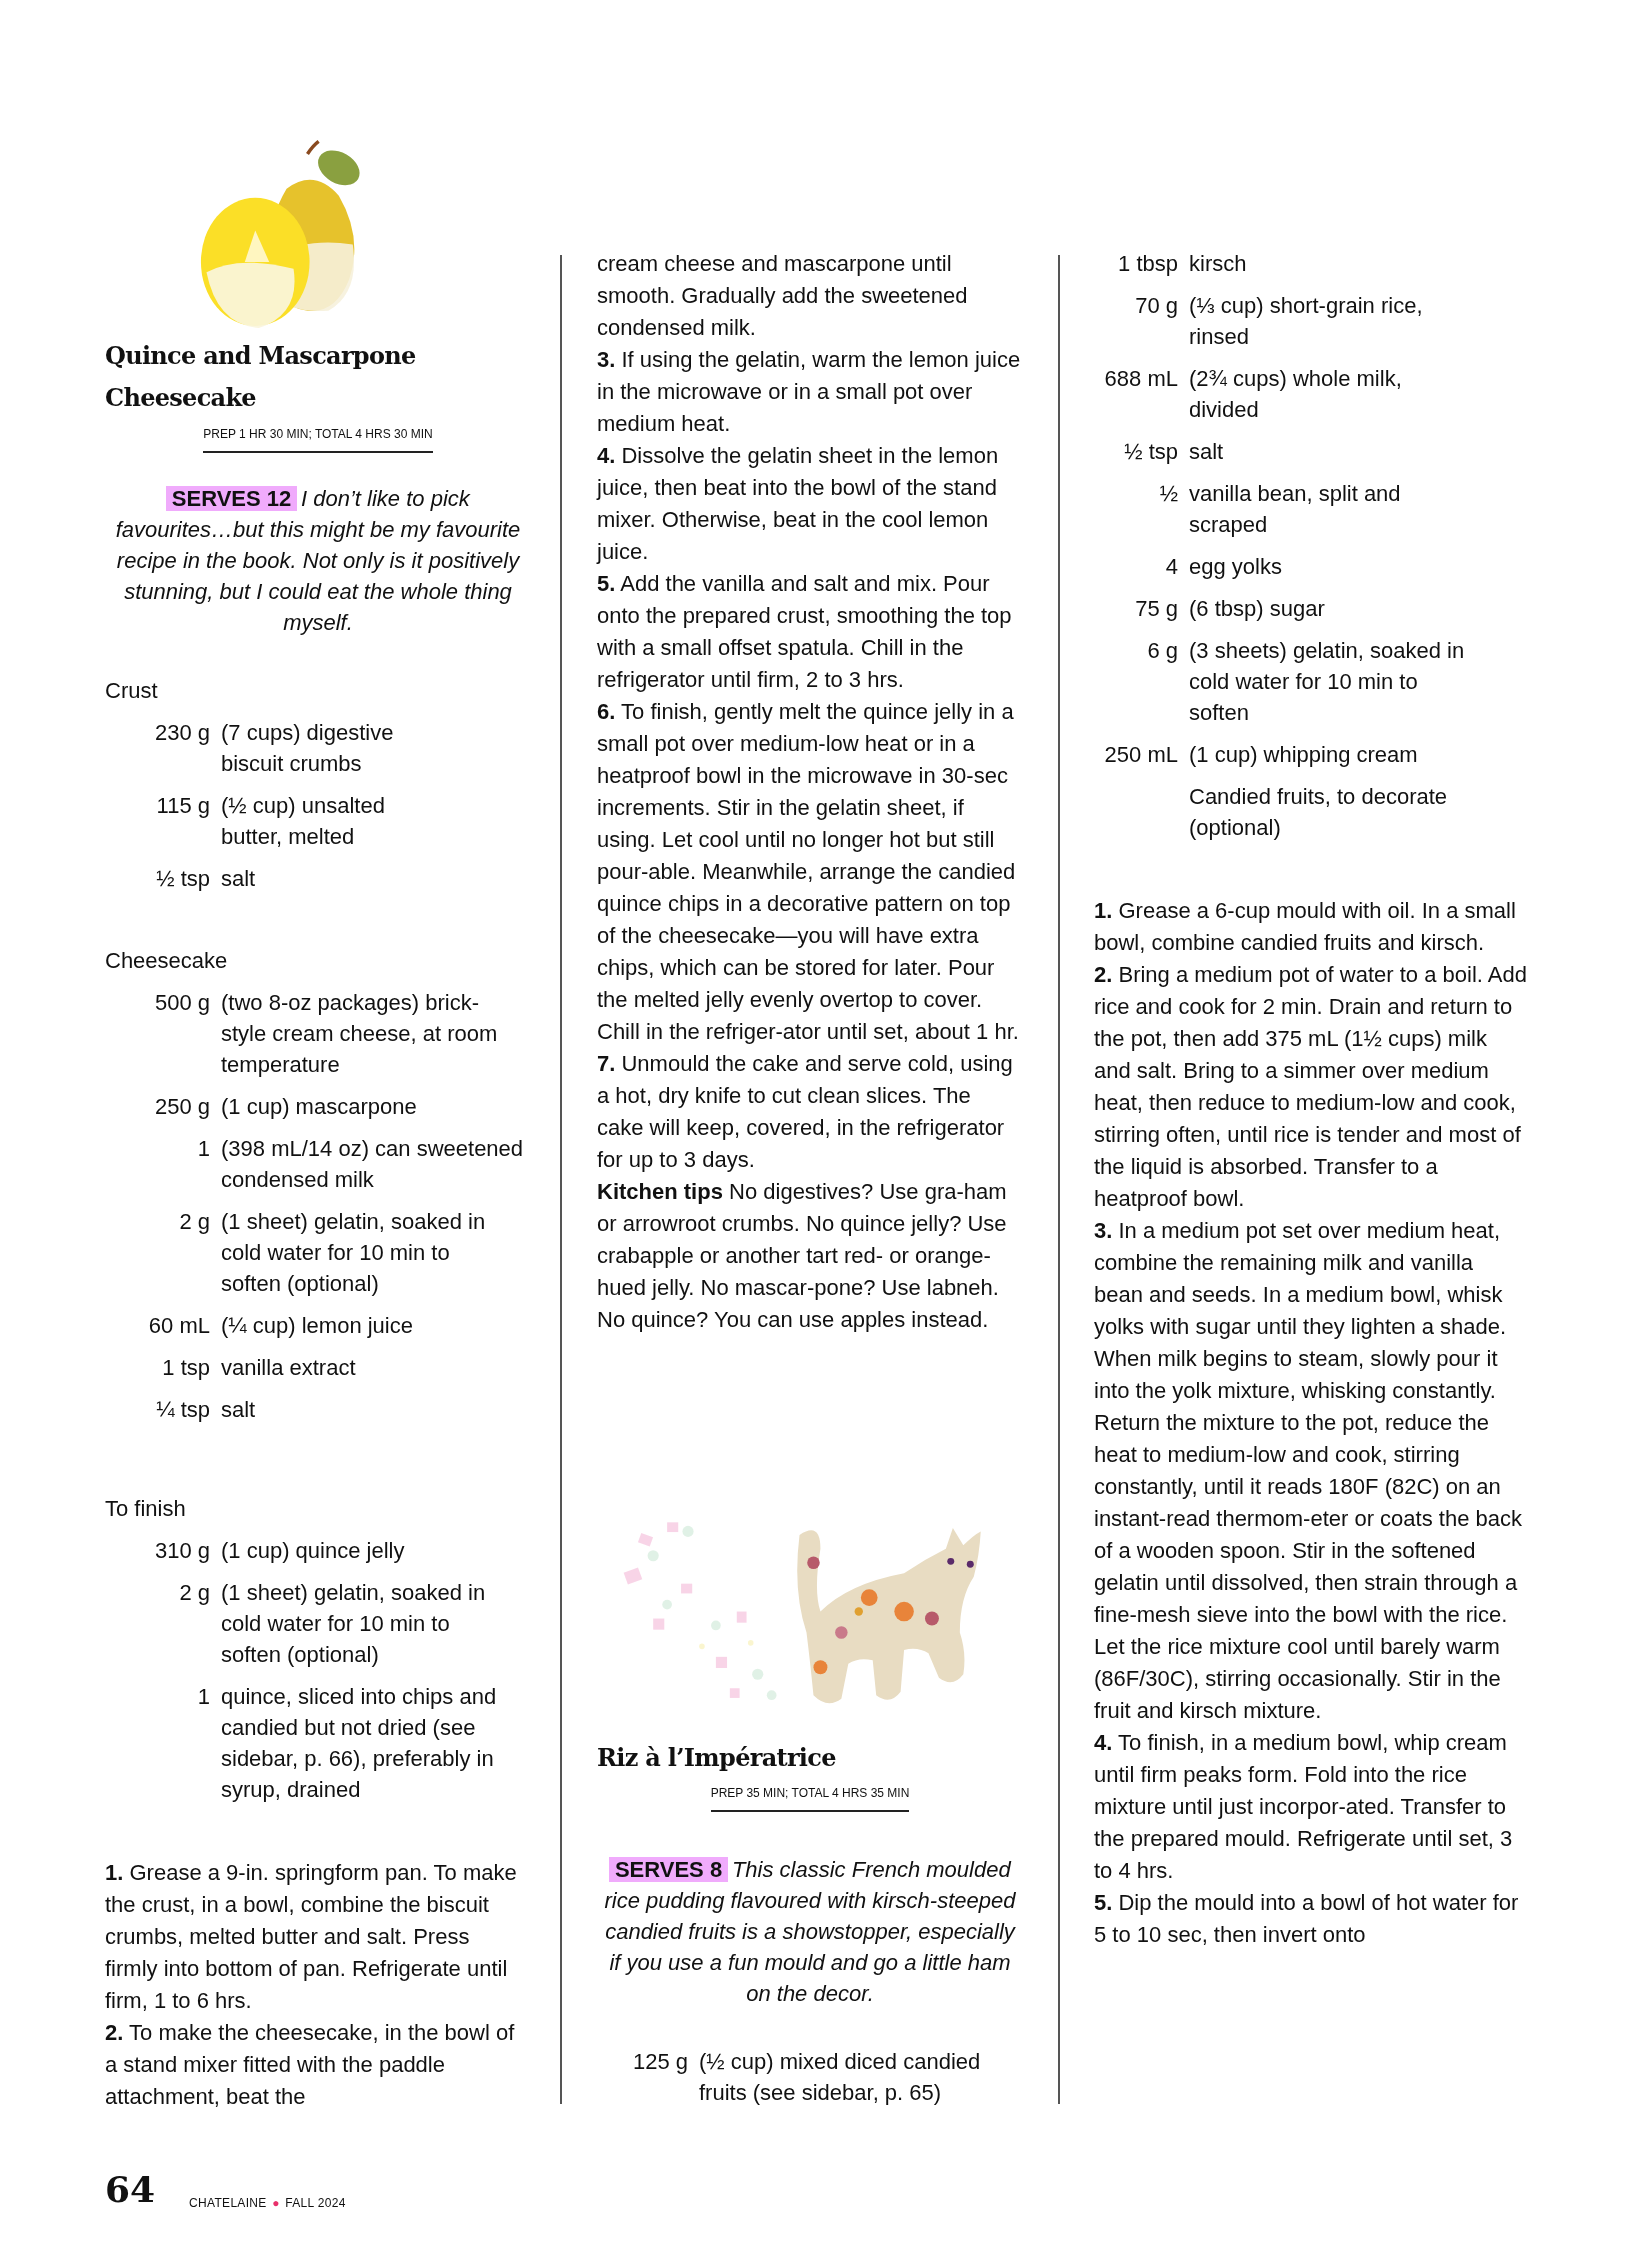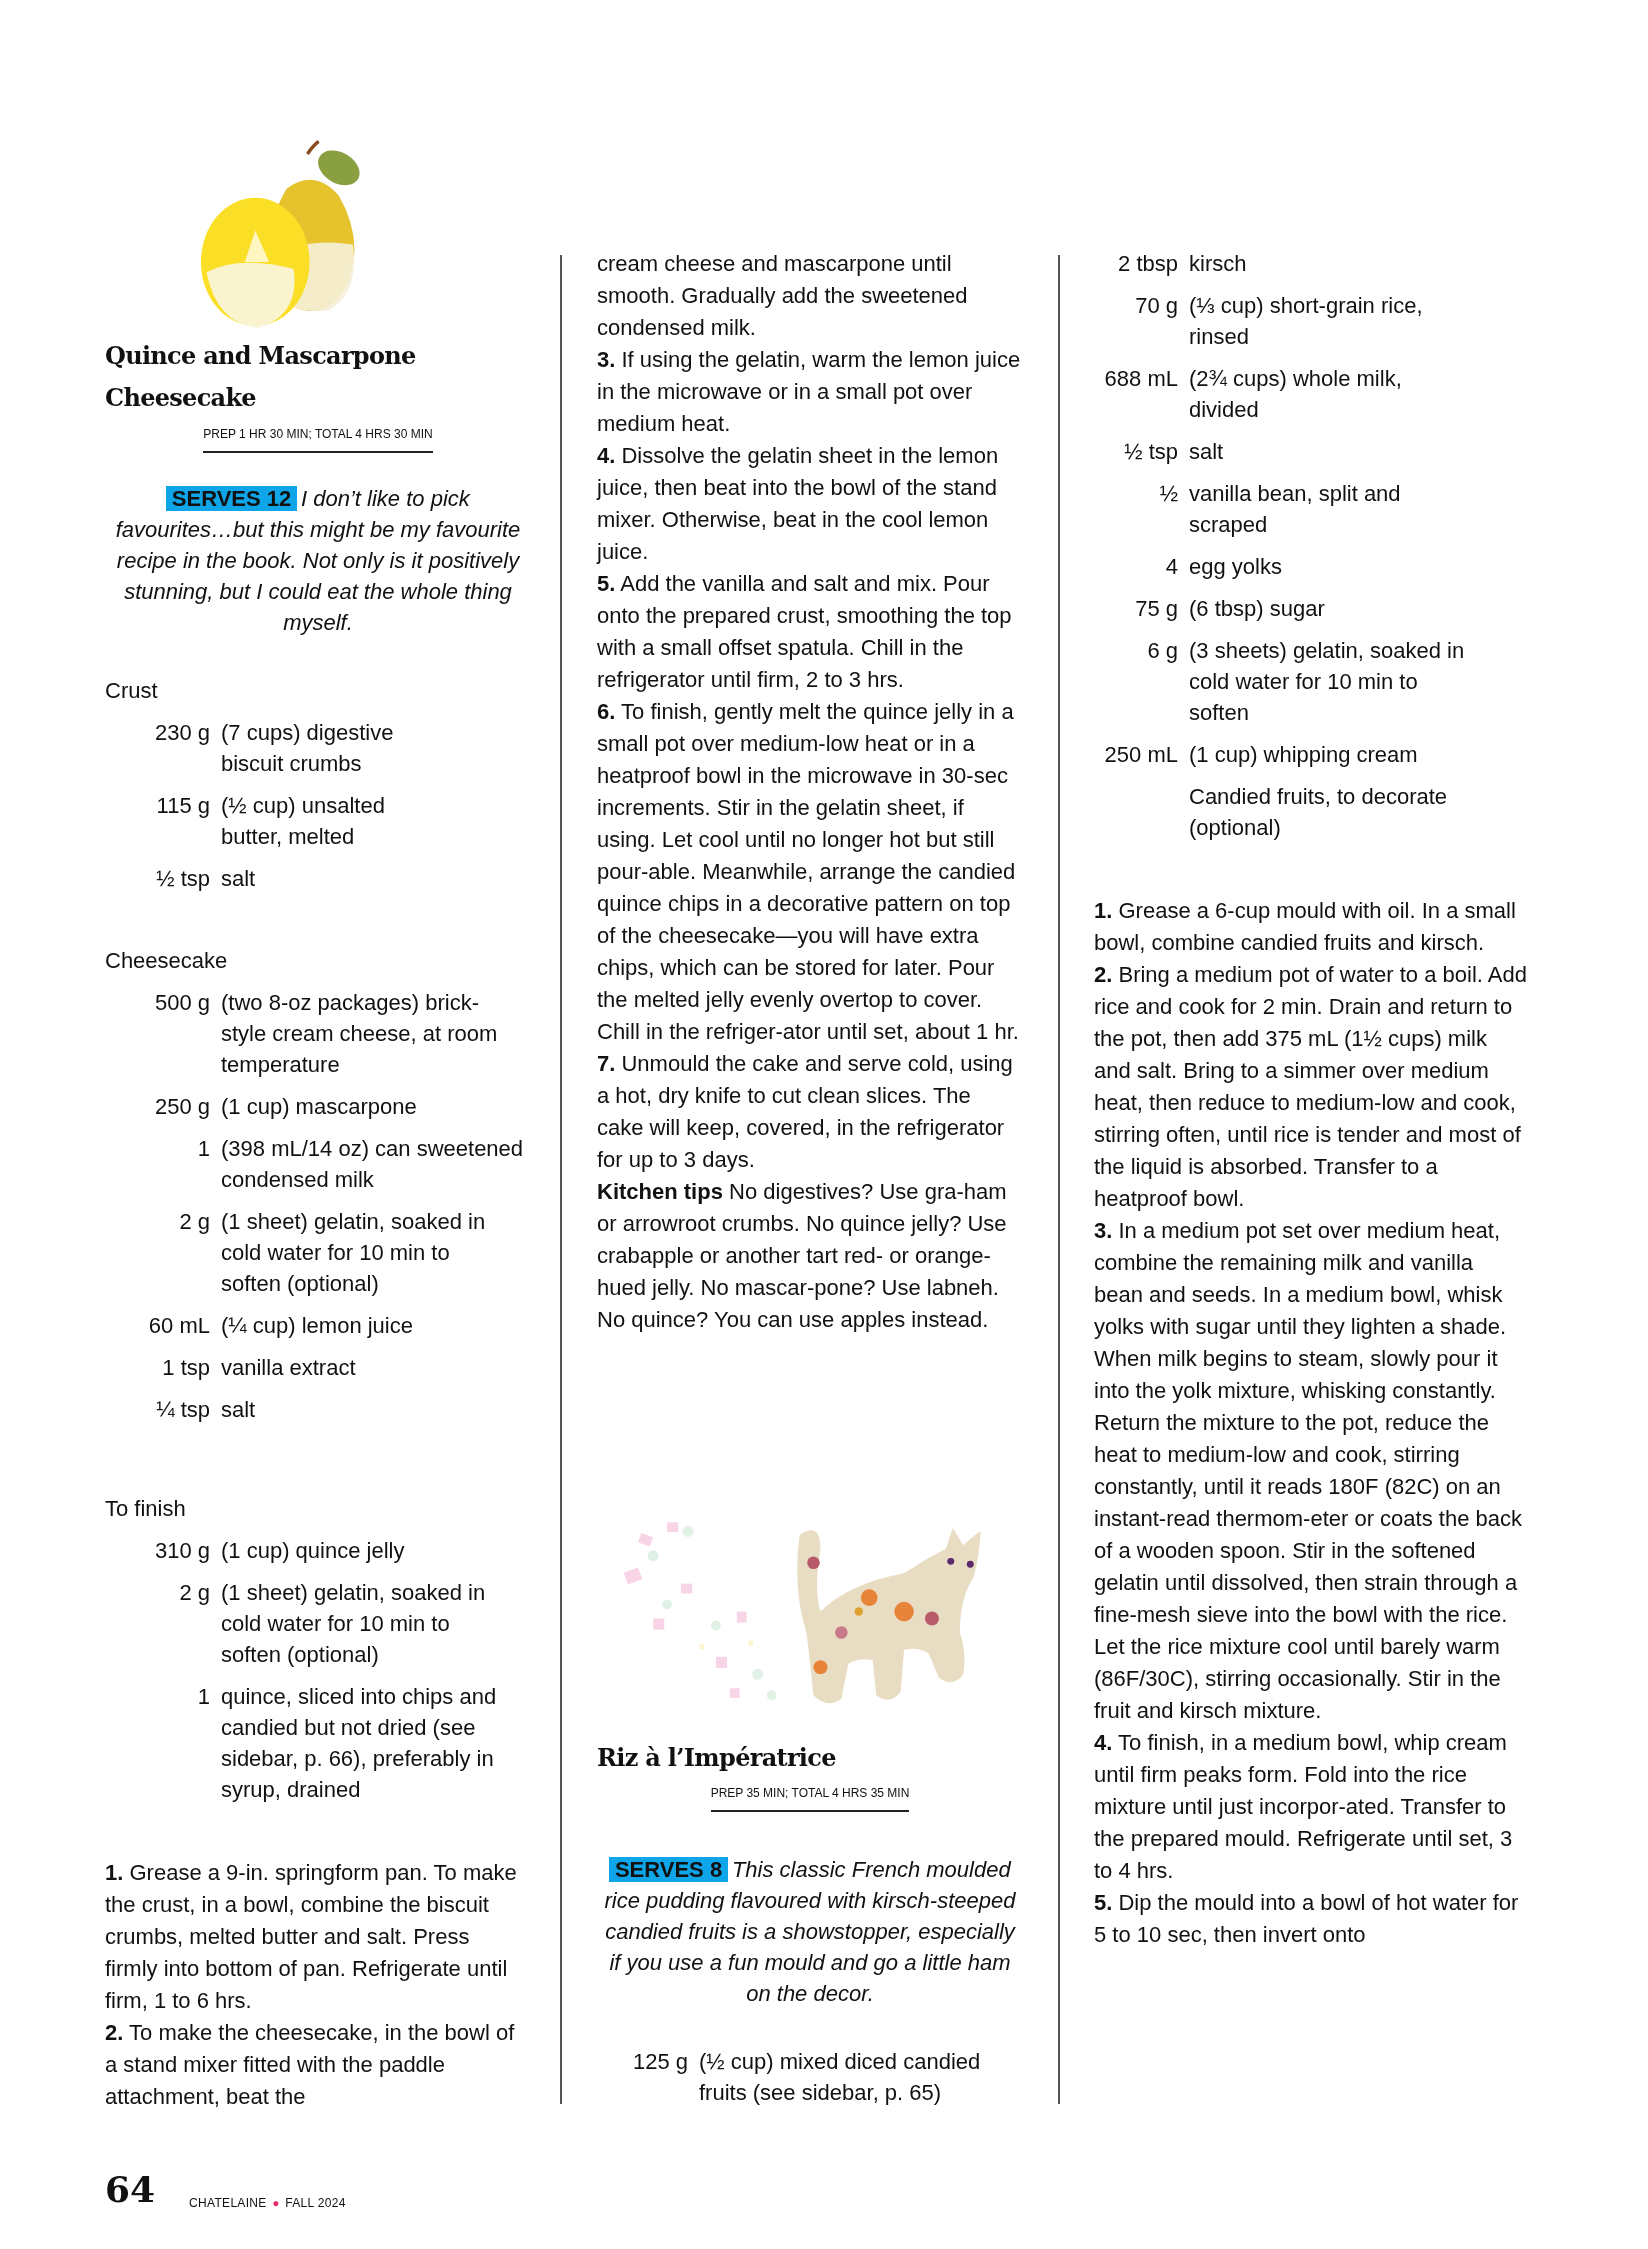--- a/index.html
+++ b/index.html
@@ -6,21 +6,21 @@
   body { width: 1649px; height: 2250px; position: relative; overflow: hidden; color: #111; font-family: "Liberation Sans", sans-serif; }
   .col { position: absolute; top: 0; }
   .colA { left: 105px; width: 426px; }
   .colB { left: 597px; width: 426px; }
   .colC { left: 1094px; width: 433px; }
   .divider { position: absolute; width: 2.1px; background: #555; top: 255px; height: 1849px; }
   .title { font-family: "DejaVu Serif", serif; font-weight: 900; font-size: 24px; line-height: 42px; letter-spacing: -0.7px; margin: 0; }
   .timing { text-align: center; font-size: 12px; line-height: 28px; }
   .timing span { display: inline-block; border-bottom: 2.1px solid #222; padding-bottom: 2.8px; }
   .intro { font-style: italic; text-align: center; font-size: 22px; line-height: 31px; }
-  .serves { font-style: normal; font-weight: bold; background: #0ea5e9; padding: 0 5.6px; margin-right: 4.2px; }
+  .serves { font-style: normal; font-weight: bold; background: #f0abfc; padding: 0 5.6px; margin-right: 4.2px; }
   .section-head { font-size: 22px; line-height: 31px; margin: 0; }
   .ing { display: flex; font-size: 22px; line-height: 31px; margin-bottom: 11px; }
   .qty { width: 105px; text-align: right; padding-right: 11px; flex-shrink: 0; }
   .item { flex: 1; }
   .step { font-size: 22px; line-height: 32px; margin: 0; }
   .step b { font-weight: bold; }
   .illus { position: absolute; }
   .footer { position: absolute; left: 105px; top: 2168px; display: flex; align-items: flex-end; gap: 20px; }
   .page-no { font-family: "DejaVu Serif", serif; font-weight: 900; font-size: 36px; margin-right: 14px; }
   .mag { font-size: 12px; letter-spacing: 0.3px; }
@@ -183,21 +183,21 @@
     <div class="ing">
         <span class="qty" style="width:77px;">125 g</span>
         <span class="item" style="max-width:321px;">(½ cup) mixed diced candied fruits (see sidebar, p. 65)</span>
       </div>
   </div>
 </div>
 
 <div class="col colC">
   <div style="position:absolute; top:248px; left:-21px; width:446px;">
     <div class="ing">
-        <span class="qty">2 tbsp</span>
+        <span class="qty">1 tbsp</span>
         <span class="item">kirsch</span>
       </div>
     <div class="ing">
         <span class="qty">70 g</span>
         <span class="item" style="max-width:237px;">(⅓ cup) short-grain rice, rinsed</span>
       </div>
     <div class="ing">
         <span class="qty">688 mL</span>
         <span class="item" style="max-width:265px;">(2¾ cups) whole milk, divided</span>
       </div>

